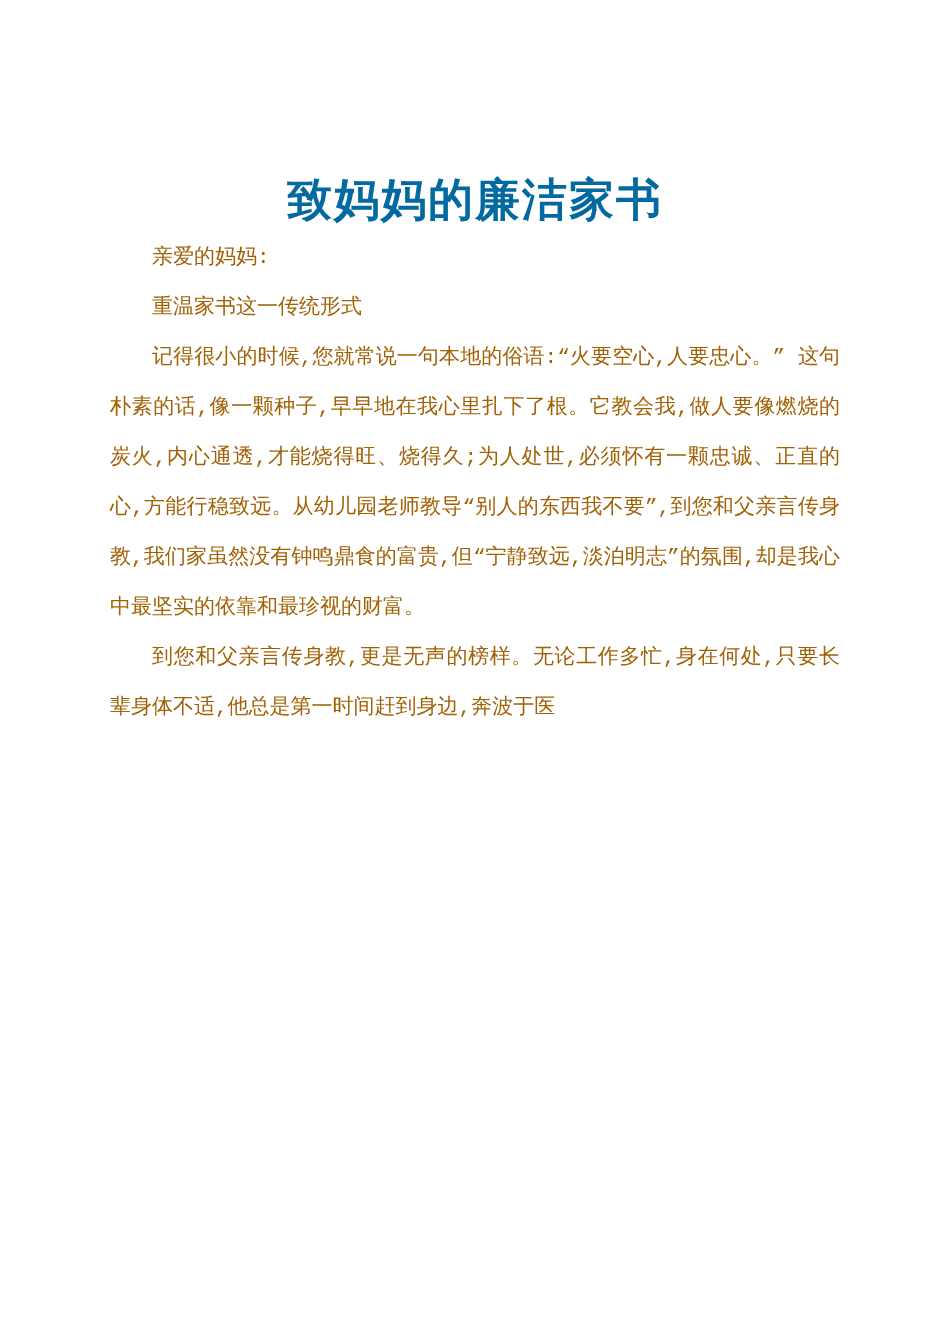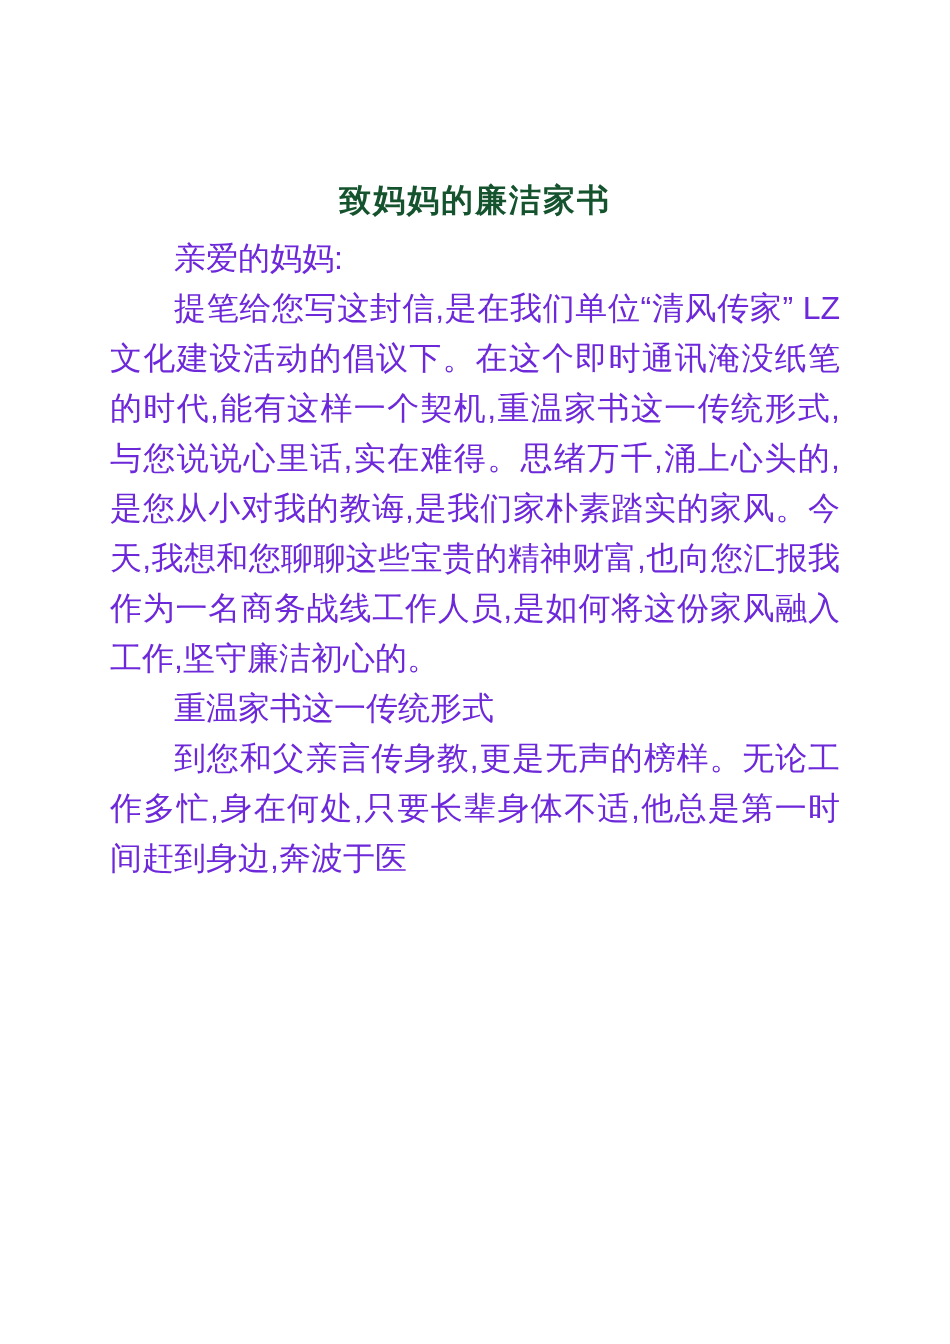--- a/index.html
+++ b/index.html
@@ -18,33 +18,33 @@
   }
   .content {
     box-sizing: border-box;
     padding: 176px 110px 0 110px;
     color: #000000;
   }
   .doc-title {
     margin: 0;
     font-family: "Liberation Serif", "DejaVu Serif", serif;
     font-weight: bold;
-    font-size: 32px;
+    font-size: 45px;
     line-height: 49px;
     letter-spacing: 2px;
     text-align: center;
-    color: #14532d;
+    color: #0369a1;
     white-space: nowrap;
   }
   .doc-body {
     margin-top: 8px;
-    font-family: Liberation Sans, sans-serif;
-    font-size: 32px;
+    font-family: Liberation Mono, monospace;
+    font-size: 21px;
     line-height: 50px;
-    color: #6d28d9;
+    color: #a16207;
   }
   .doc-body p {
     margin: 0;
     padding: 0;
     text-align: justify;
     text-indent: 2em;
     word-break: normal;
     overflow-wrap: break-word;
   }
 </style>
@@ -52,21 +52,21 @@
 <body>
 
 <div class="page">
   <div class="content">
     <h1 class="doc-title">致妈妈的廉洁家书</h1>
     <div class="doc-body">
 
         <p>亲爱的妈妈:</p>
 
 
-        <p>提笔给您写这封信,是在我们单位“清风传家” LZ 文化建设活动的倡议下。在这个即时通讯淹没纸笔的时代,能有这样一个契机,重温家书这一传统形式,与您说说心里话,实在难得。思绪万千,涌上心头的,是您从小对我的教诲,是我们家朴素踏实的家风。今天,我想和您聊聊这些宝贵的精神财富,也向您汇报我作为一名商务战线工作人员,是如何将这份家风融入工作,坚守廉洁初心的。</p>
 
         <p>重温家书这一传统形式</p>
 
+        <p>记得很小的时候,您就常说一句本地的俗语:“火要空心,人要忠心。” 这句朴素的话,像一颗种子,早早地在我心里扎下了根。它教会我,做人要像燃烧的炭火,内心通透,才能烧得旺、烧得久;为人处世,必须怀有一颗忠诚、正直的心,方能行稳致远。从幼儿园老师教导“别人的东西我不要”,到您和父亲言传身教,我们家虽然没有钟鸣鼎食的富贵,但“宁静致远,淡泊明志”的氛围,却是我心中最坚实的依靠和最珍视的财富。</p>
 
         <p>到您和父亲言传身教,更是无声的榜样。无论工作多忙,身在何处,只要长辈身体不适,他总是第一时间赶到身边,奔波于医</p>
       </div>
   </div>
 </div>
 
 </body></html>

